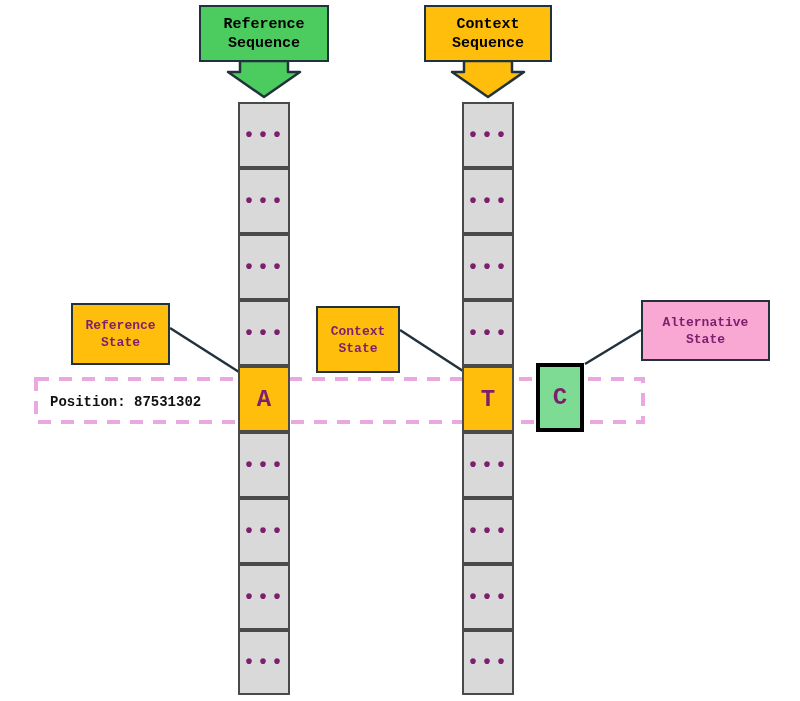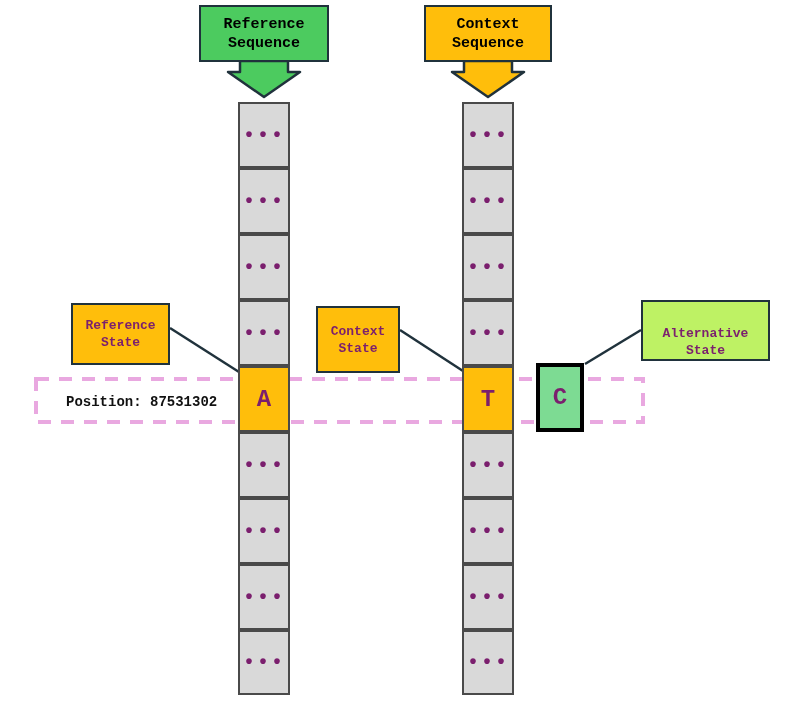--- a/index.html
+++ b/index.html
@@ -145,20 +145,20 @@
   <div class="lbl-box" style="left:71px; top:303px; width:99px; height:62px; background:#FFBE0B;">
     <span>Reference</span>
     <span>State</span>
   </div>
 
   <div class="lbl-box" style="left:316px; top:306px; width:84px; height:67px; background:#FFBE0B;">
     <span>Context</span>
     <span>State</span>
   </div>
 
-  <div class="lbl-box" style="left:641px; top:300px; width:129px; height:61px; background:#bef264;justify-content:flex-end;">
+  <div class="lbl-box" style="left:641px; top:300px; width:129px; height:61px; background:#f9a8d4;">
     <span>Alternative</span>
     <span>State</span>
   </div>
 
-  <div class="pos-text" style="left:48px; top:394px;padding-left:18px;">Position: 87531302</div>
+  <div class="pos-text" style="left:32px; top:394px;padding-left:18px;">Position: 87531302</div>
 
 </div>
 
 </body></html>

